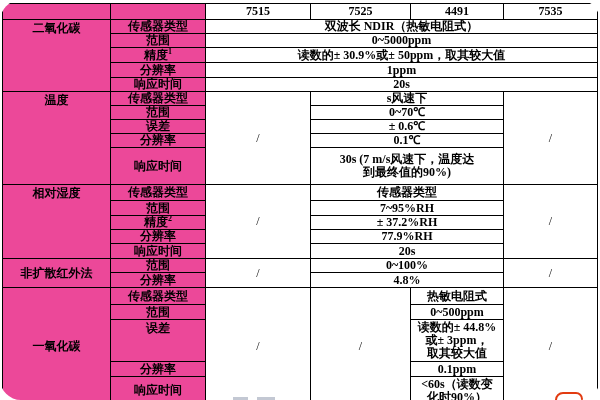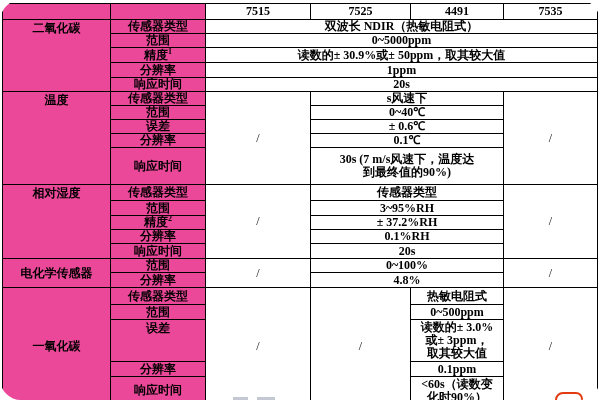--- a/index.html
+++ b/index.html
@@ -67,21 +67,21 @@
 
     <tr class="r12">
       <td class="g vt" rowspan="5">温度</td>
       <td class="g">传感器类型</td>
       <td class="slash" rowspan="5">/</td>
       <td colspan="2">s风速下</td>
       <td class="slash" rowspan="5">/</td>
     </tr>
     <tr class="r13">
       <td class="g">范围</td>
-      <td colspan="2">0~40℃</td>
+      <td colspan="2">0~70℃</td>
     </tr>
     <tr class="r12">
       <td class="g">误差</td>
       <td colspan="2">± 0.6℃</td>
     </tr>
     <tr class="r13">
       <td class="g">分辨率</td>
       <td colspan="2">0.1℃</td>
     </tr>
     <tr class="r37">
@@ -92,37 +92,37 @@
 
     <tr class="r16">
       <td class="g vt" rowspan="5">相对湿度</td>
       <td class="g">传感器类型</td>
       <td class="slash" rowspan="5">/</td>
       <td colspan="2">传感器类型</td>
       <td class="slash" rowspan="5">/</td>
     </tr>
     <tr class="r15">
       <td class="g">范围</td>
-      <td colspan="2">3~95%RH</td>
+      <td colspan="2">7~95%RH</td>
     </tr>
     <tr class="r14">
       <td class="g"><span>精度</span><sup>2</sup></td>
       <td colspan="2">± 37.2%RH</td>
     </tr>
     <tr class="r13">
       <td class="g">分辨率</td>
-      <td colspan="2">0.1%RH</td>
+      <td colspan="2">77.9%RH</td>
     </tr>
     <tr class="r15">
       <td class="g">响应时间</td>
       <td colspan="2">20s</td>
     </tr>
 
     <tr class="r13">
-      <td class="g" rowspan="2">电化学传感器</td>
+      <td class="g" rowspan="2">非扩散红外法</td>
       <td class="g">范围</td>
       <td class="slash" rowspan="2">/</td>
       <td colspan="2">0~100%</td>
       <td class="slash" rowspan="2">/</td>
     </tr>
     <tr class="r15">
       <td class="g">分辨率</td>
       <td colspan="2">4.8%</td>
     </tr>
 
@@ -133,21 +133,21 @@
       <td class="slash" rowspan="5">/</td>
       <td>热敏电阻式</td>
       <td class="slash" rowspan="5">/</td>
     </tr>
     <tr class="r15">
       <td class="g">范围</td>
       <td>0~500ppm</td>
     </tr>
     <tr class="r42">
       <td class="g vt">误差</td>
-      <td>读数的± 3.0%
+      <td>读数的± 44.8%
 或± 3ppm，
 取其较大值</td>
     </tr>
     <tr class="r15">
       <td class="g">分辨率</td>
       <td>0.1ppm</td>
     </tr>
     <tr class="r29">
       <td class="g">响应时间</td>
       <td>&lt;60s（读数变

